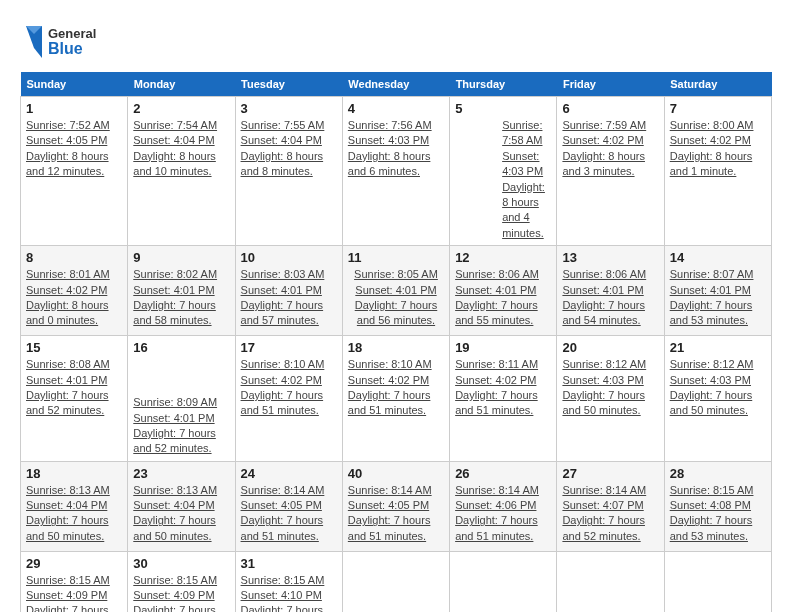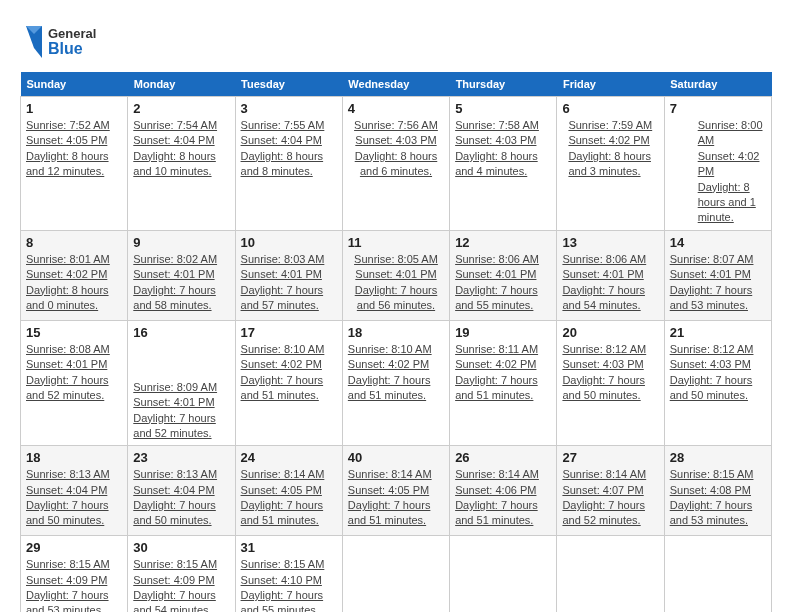--- a/index.html
+++ b/index.html
@@ -119,39 +119,39 @@
 Daylight: 8 hours and 10 minutes.</div>
         </td>
         <td>
           <span class="day-num">3</span>
           <div class="day-info" style="white-space: pre-line;">Sunrise: 7:55 AM
 Sunset: 4:04 PM
 Daylight: 8 hours and 8 minutes.</div>
         </td>
         <td>
           <span class="day-num">4</span>
-          <div class="day-info" style="white-space: pre-line; text-align: center;">Sunrise: 7:56 AM
+          <div class="day-info" style="white-space: pre-line;">Sunrise: 7:56 AM
 Sunset: 4:03 PM
 Daylight: 8 hours and 6 minutes.</div>
         </td>
         <td>
           <span class="day-num">5</span>
-          <div class="day-info" style="white-space: pre-line;">Sunrise: 7:58 AM
+          <div class="day-info" style="white-space: pre-line; margin-left: 47px;">Sunrise: 7:58 AM
 Sunset: 4:03 PM
 Daylight: 8 hours and 4 minutes.</div>
         </td>
         <td>
           <span class="day-num">6</span>
-          <div class="day-info" style="white-space: pre-line; margin-left: 6px;">Sunrise: 7:59 AM
+          <div class="day-info" style="white-space: pre-line;">Sunrise: 7:59 AM
 Sunset: 4:02 PM
 Daylight: 8 hours and 3 minutes.</div>
         </td>
         <td>
           <span class="day-num">7</span>
-          <div class="day-info" style="white-space: pre-line; margin-left: 28px;">Sunrise: 8:00 AM
+          <div class="day-info" style="white-space: pre-line;">Sunrise: 8:00 AM
 Sunset: 4:02 PM
 Daylight: 8 hours and 1 minute.</div>
         </td>
       </tr>
       <tr>
         <td>
           <span class="day-num">8</span>
           <div class="day-info" style="white-space: pre-line;">Sunrise: 8:01 AM
 Sunset: 4:02 PM
 Daylight: 8 hours and 0 minutes.</div>

